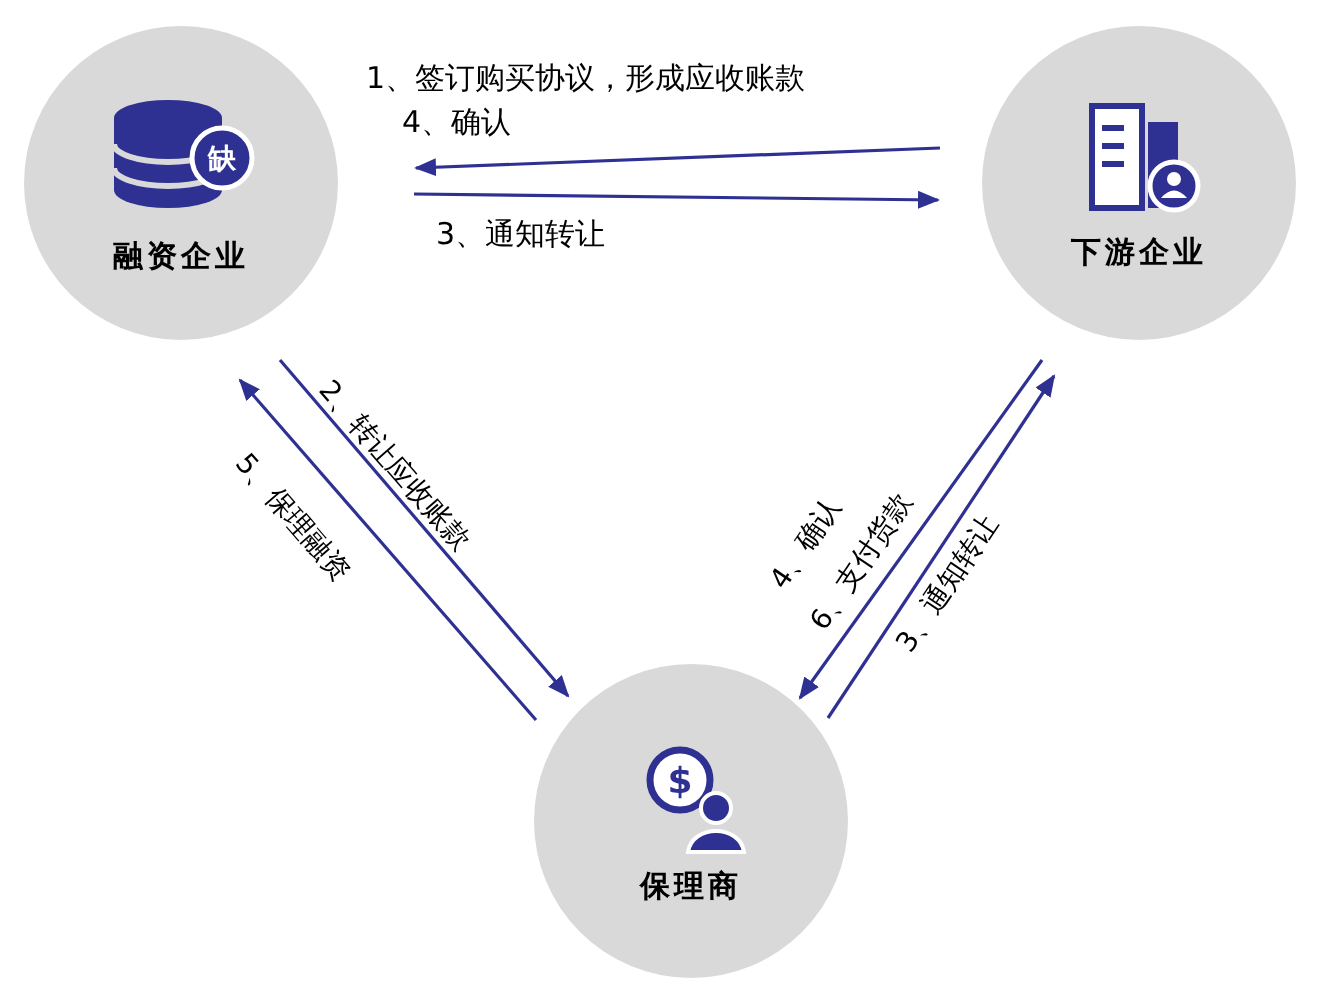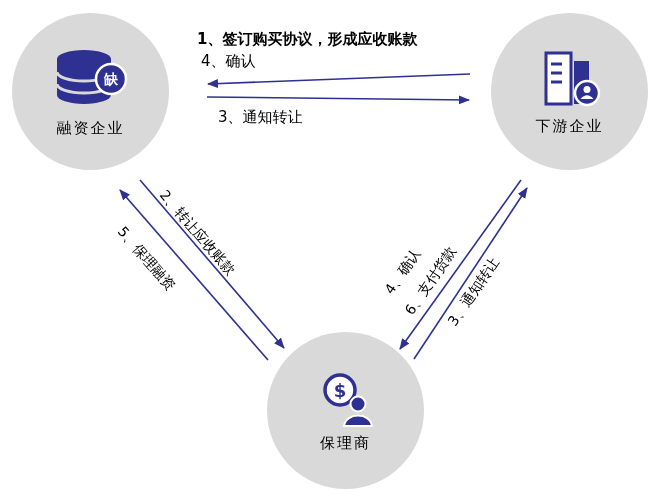--- a/index.html
+++ b/index.html
@@ -36,21 +36,21 @@
     background: var(--node-bg, #d9d9d9);
     display: flex;
     flex-direction: column;
     align-items: center;
     justify-content: center;
     gap: 7px;
   }
   .node .icon { color: var(--accent, #2e3192); line-height: 0; }
   .node .node-label {
     font-size: 15px;
-    font-weight: normal;
+    font-weight: bold;
     color: var(--text, #000);
     letter-spacing: 2px;
   }
 
   .node-financing  { left: 12px;  top: 13px; }
   .node-downstream { left: 491px; top: 13px; align-items: center; }
   .node-factor     { left: 267px; top: 332px; }
 
   .edge-label {
     position: absolute;
@@ -114,21 +114,21 @@
       <svg viewBox="0 0 66 58" width="66" height="58">
         <circle cx="27" cy="21" r="15" fill="#ffffff" stroke="currentColor" stroke-width="3.5"></circle>
         <text x="27" y="27.5" text-anchor="middle" font-size="18" font-weight="bold" fill="currentColor">$</text>
         <path d="M31 57 C33 43 57 43 59 57 Z" fill="currentColor" stroke="#ffffff" stroke-width="2"></path>
         <circle cx="45" cy="35" r="7.5" fill="currentColor" stroke="#ffffff" stroke-width="2"></circle>
       </svg>
     </span>
     <span class="node-label">保理商</span>
   </div>
 
-  <div class="edge-label" style="left:197px; top:30px;font-weight:bold;">1、签订购买协议，形成应收账款</div>
+  <div class="edge-label" style="left:183px; top:30px;">1、签订购买协议，形成应收账款</div>
   <div class="edge-label" style="left:201px; top:52px;">4、确认</div>
   <div class="edge-label" style="left:218px; top:108px;">3、通知转让</div>
 
   <div class="edge-label rot" style="left:197px; top:233px; transform:translate(-50%,-50%) rotate(49deg);">2、转让应收账款</div>
   <div class="edge-label rot" style="left:146px; top:259px; transform:translate(-50%,-50%) rotate(49deg);">5、保理融资</div>
 
   <div class="edge-label rot" style="left:403px; top:272px; transform:translate(-50%,-50%) rotate(-56deg);">4、确认</div>
   <div class="edge-label rot" style="left:431px; top:281px; transform:translate(-50%,-50%) rotate(-56deg);">6、支付货款</div>
   <div class="edge-label rot" style="left:474px; top:292px; transform:translate(-50%,-50%) rotate(-56deg);">3、通知转让</div>
 

